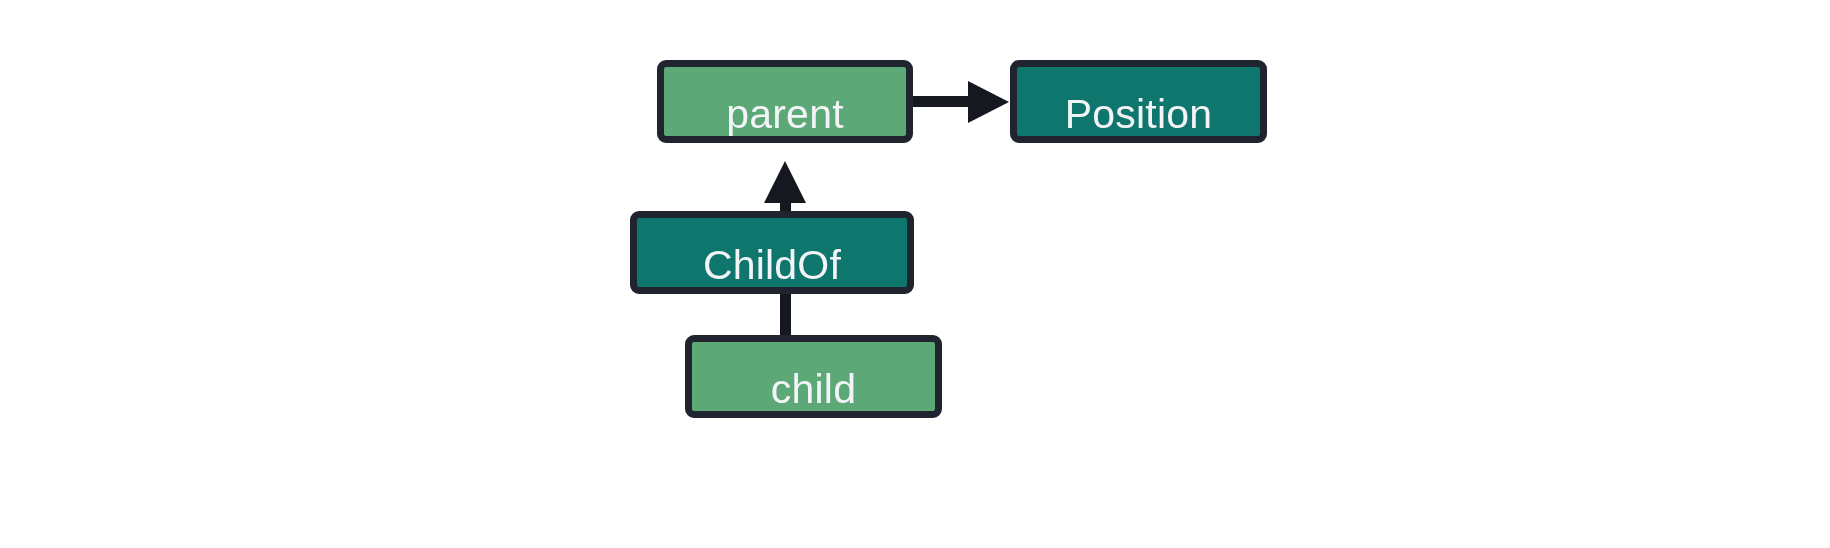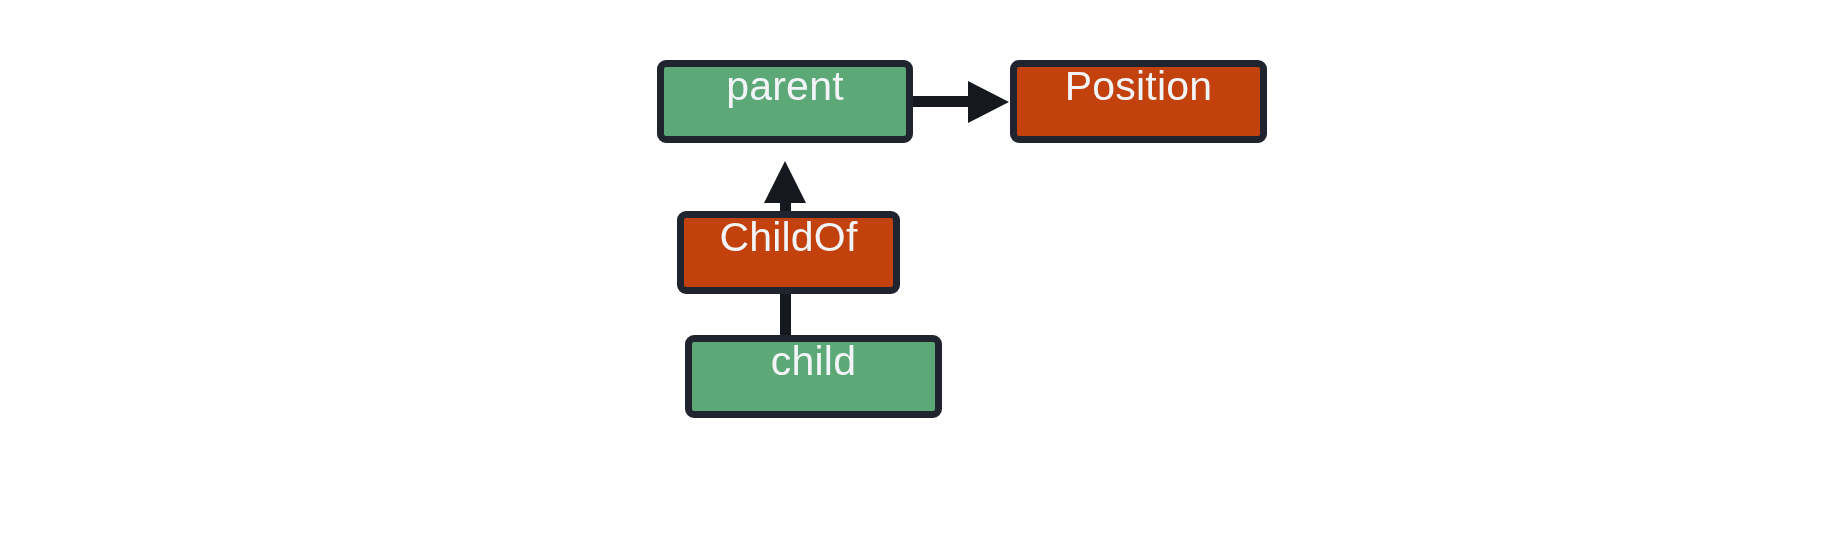--- a/index.html
+++ b/index.html
@@ -14,31 +14,31 @@
     background: #ffffff;
     font-family: "Liberation Sans", "DejaVu Sans", sans-serif;
     overflow: hidden;
   }
   .node {
     position: absolute;
     box-sizing: border-box;
     border: 7px solid #20242e;
     border-radius: 9px;
     display: flex;
-    align-items: flex-start;
+    align-items: flex-end;
     justify-content: center;
     color: #f3f4f7;
     font-size: 41px;
     font-weight: 400;
     letter-spacing: 0.2px;
     line-height: 1;
     user-select: none;
   }
   .node-green { background: #5da877; }
-  .node-blue  { background: #c2410c; }
+  .node-blue  { background: #0f766e; }
 
   .node-label {
     display: block;
     transform: translateY(-1px);
   }
 
   
   .edge {
     position: absolute;
   }
@@ -89,21 +89,21 @@
   </div>
 
   <div class="node node-green" style="left:657px; top:60px; width:256px; height:83px;">
     <span class="node-label">parent</span>
   </div>
 
   <div class="node node-blue" style="left:1010px; top:60px; width:257px; height:83px;">
     <span class="node-label">Position</span>
   </div>
 
-  <div class="node node-blue" style="left:677px; top:211px; width:223px; height:83px;">
+  <div class="node node-blue" style="left:630px; top:211px; width:284px; height:83px;">
     <span class="node-label">ChildOf</span>
   </div>
 
   <div class="node node-green" style="left:657px; top:335px; width:257px; height:83px;margin-left:28px;">
     <span class="node-label">child</span>
   </div>
 
 </div>
 
 </body></html>

